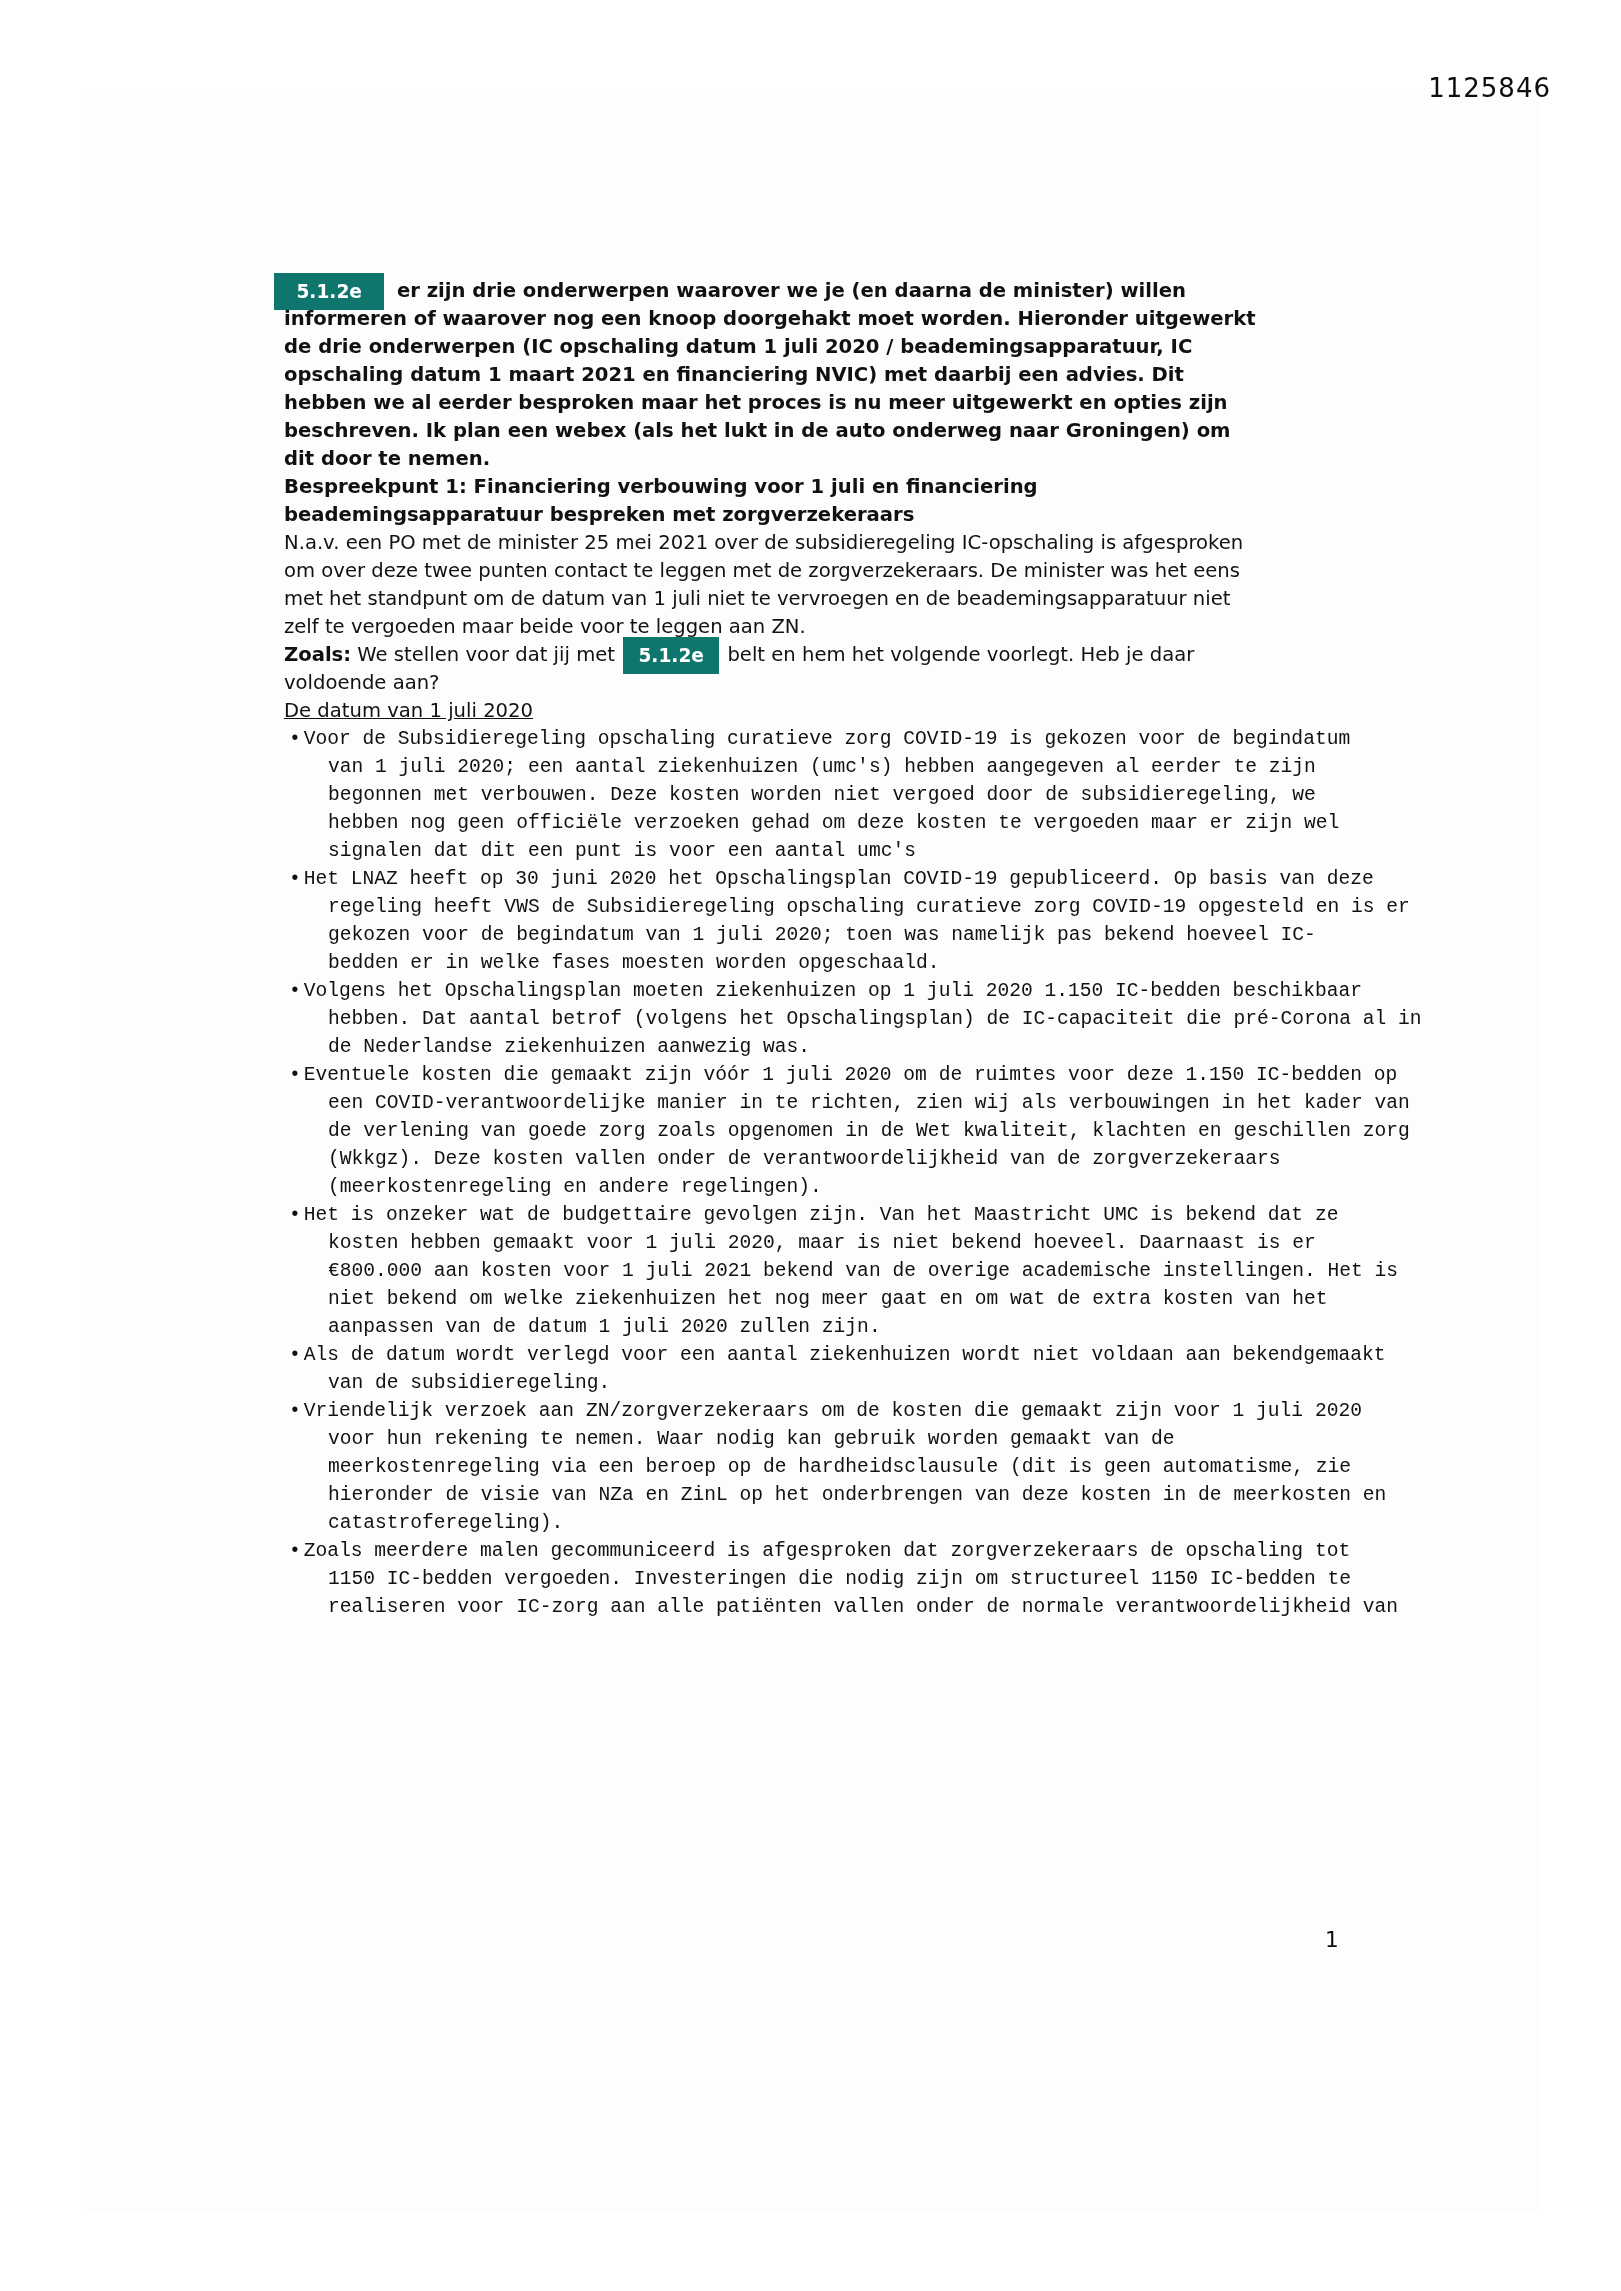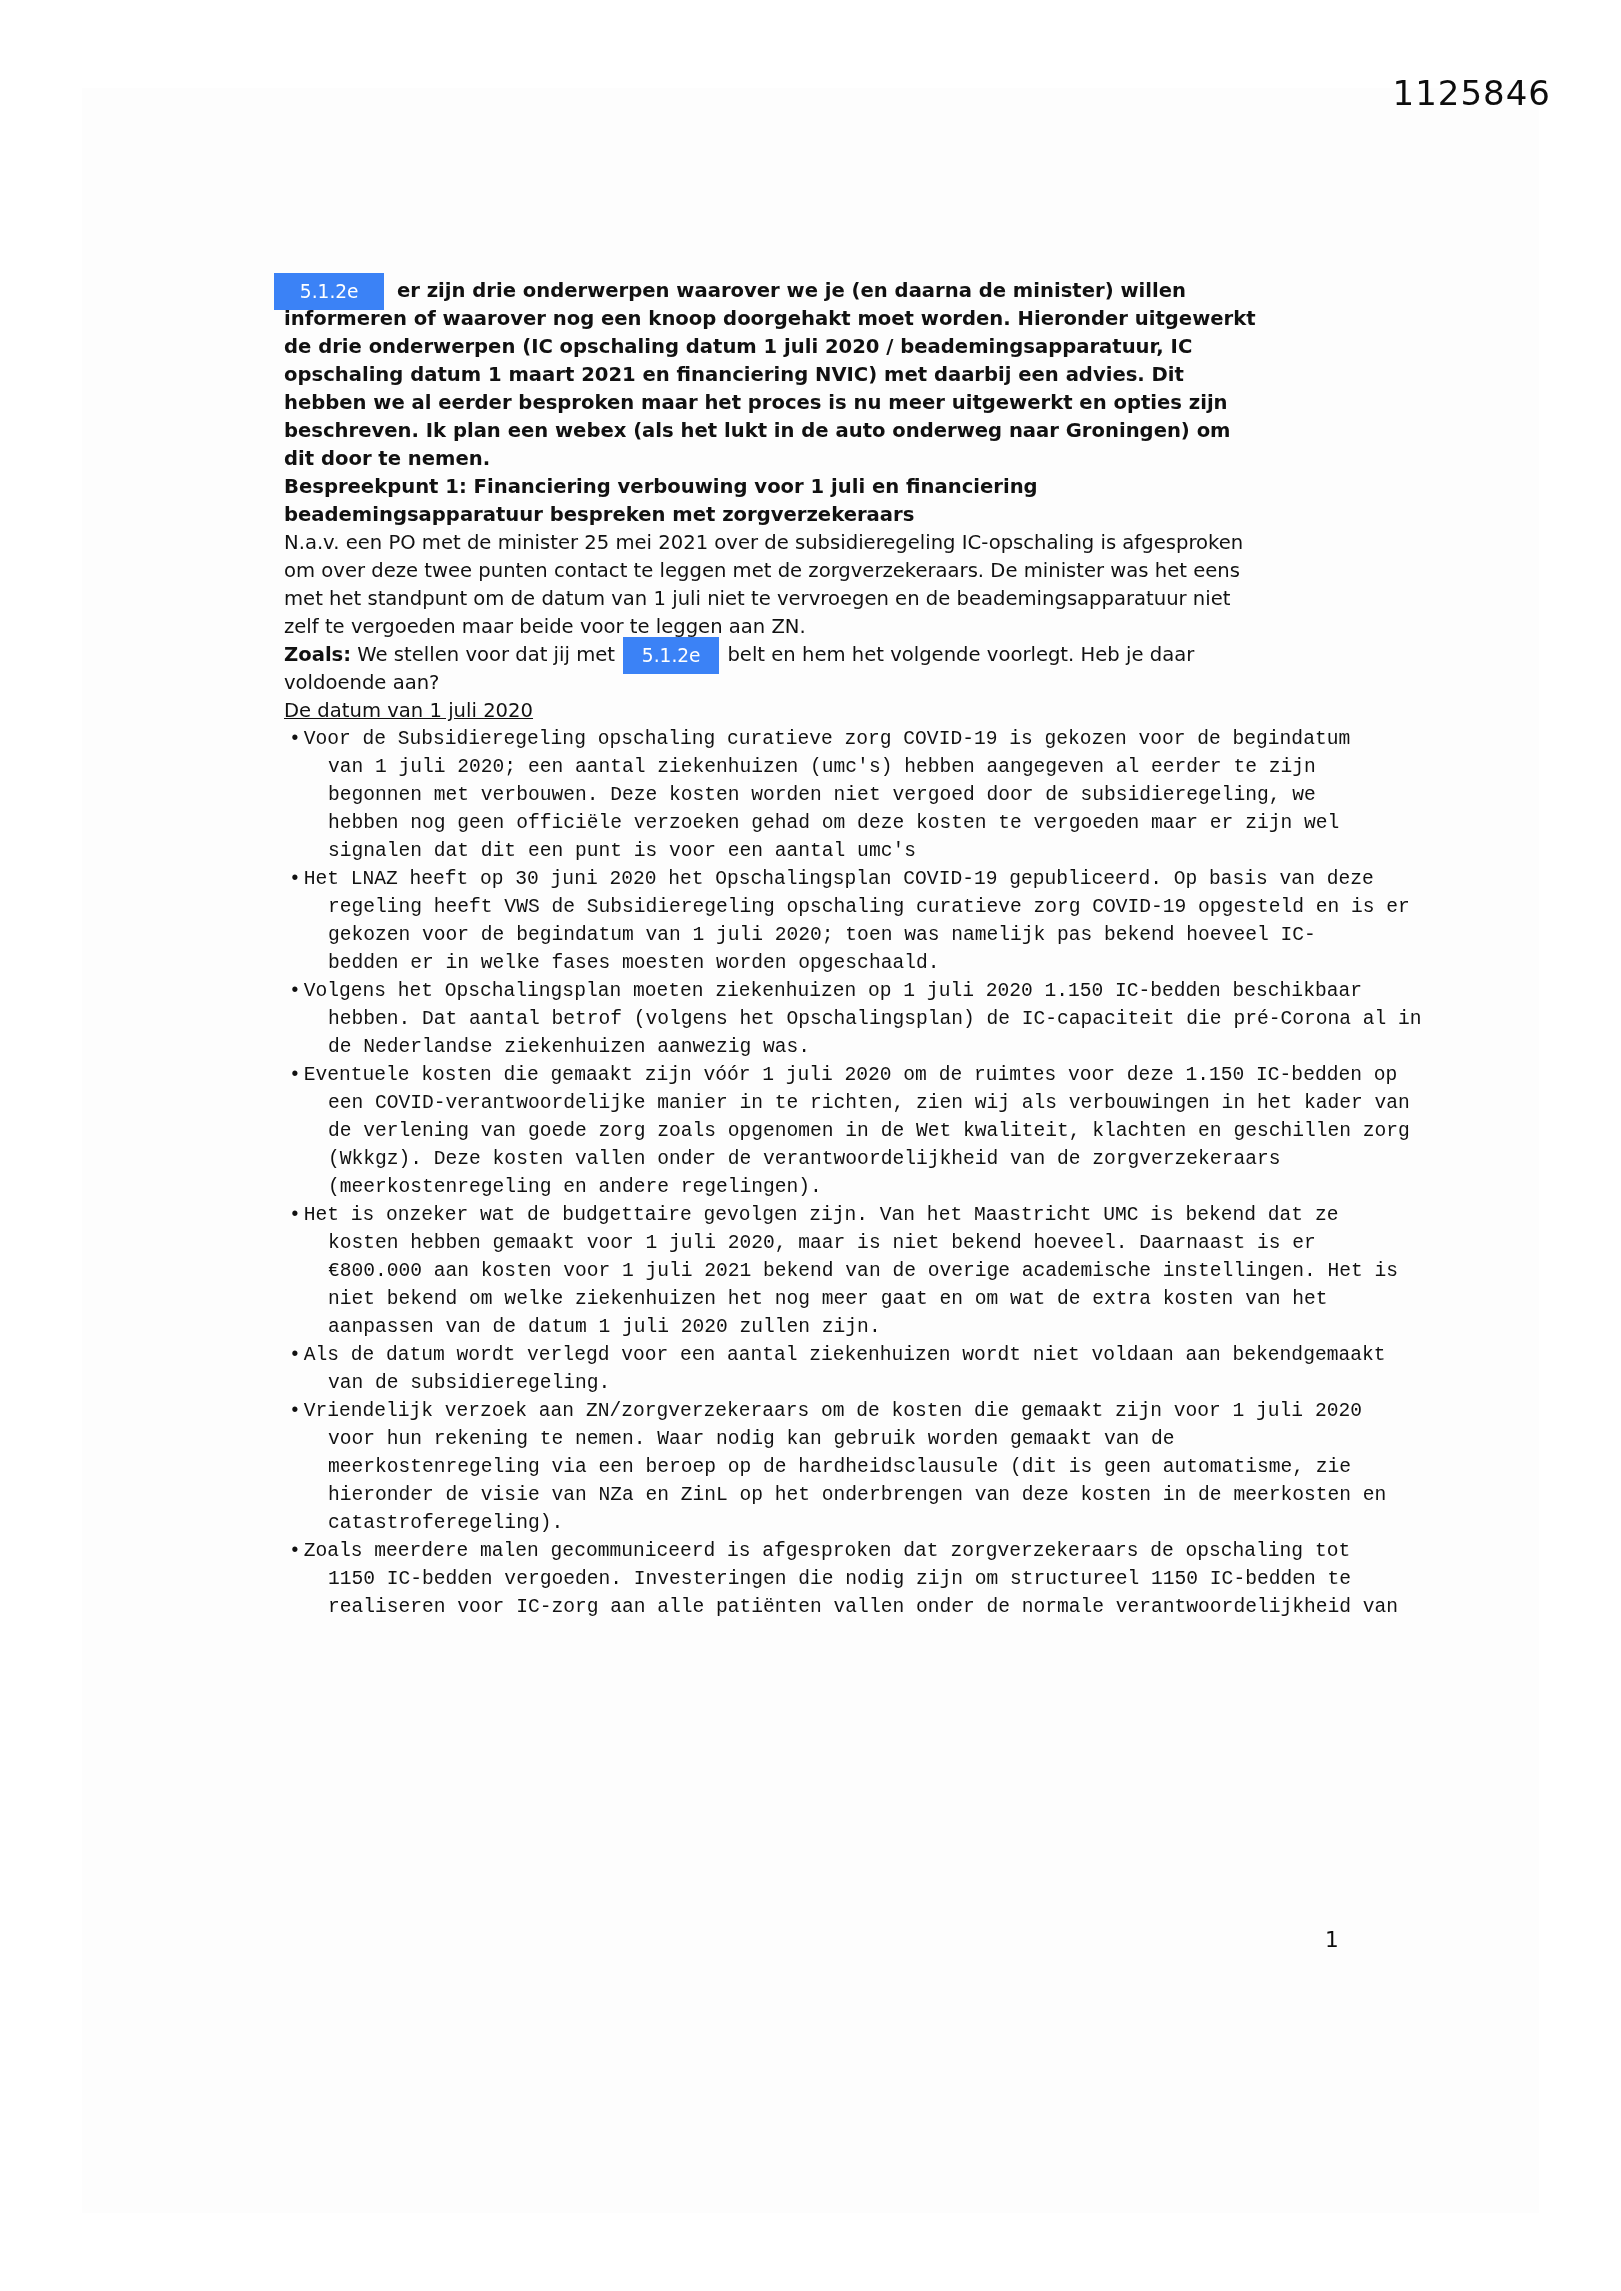--- a/index.html
+++ b/index.html
@@ -11,45 +11,45 @@
   }
   .sheet {
     position: absolute;
     left: 82px; top: 88px;
     width: 1457px; height: 2125px;
     background: #fdfdfd;
   }
   .doc-number {
     position: absolute;
     top: 73px; right: 70px;
-    font-size: 34px;
+    font-size: 26px;
     letter-spacing: 1px;
     color: #0d0d0d;
     white-space: pre;
   }
   .content {
     position: absolute;
     left: 284px; top: 277px;
     width: 1059px;
     font-size: 19.6px;
     line-height: 28px;
   }
   .content p, .content h2, .content h3, .content ul {
     margin: 0; padding: 0;
     font-size: 19.6px;
     line-height: 28px;
   }
   .pre { white-space: pre; }
   .intro { font-weight: bold; }
   .redact {
     display: inline-block;
-    background: #3b82f6;
+    background: #0f766e;
     color: #ffffff;
     font-size: 18.6px;
-    font-weight: normal;
+    font-weight: bold;
     text-align: center;
     height: 37px;
     line-height: 37px;
     vertical-align: middle;
     margin-top: -4.9px; margin-bottom: -4.9px;
     white-space: normal;
   }
   .redact.first {
     width: 110px;
     margin-left: -9.8px;

